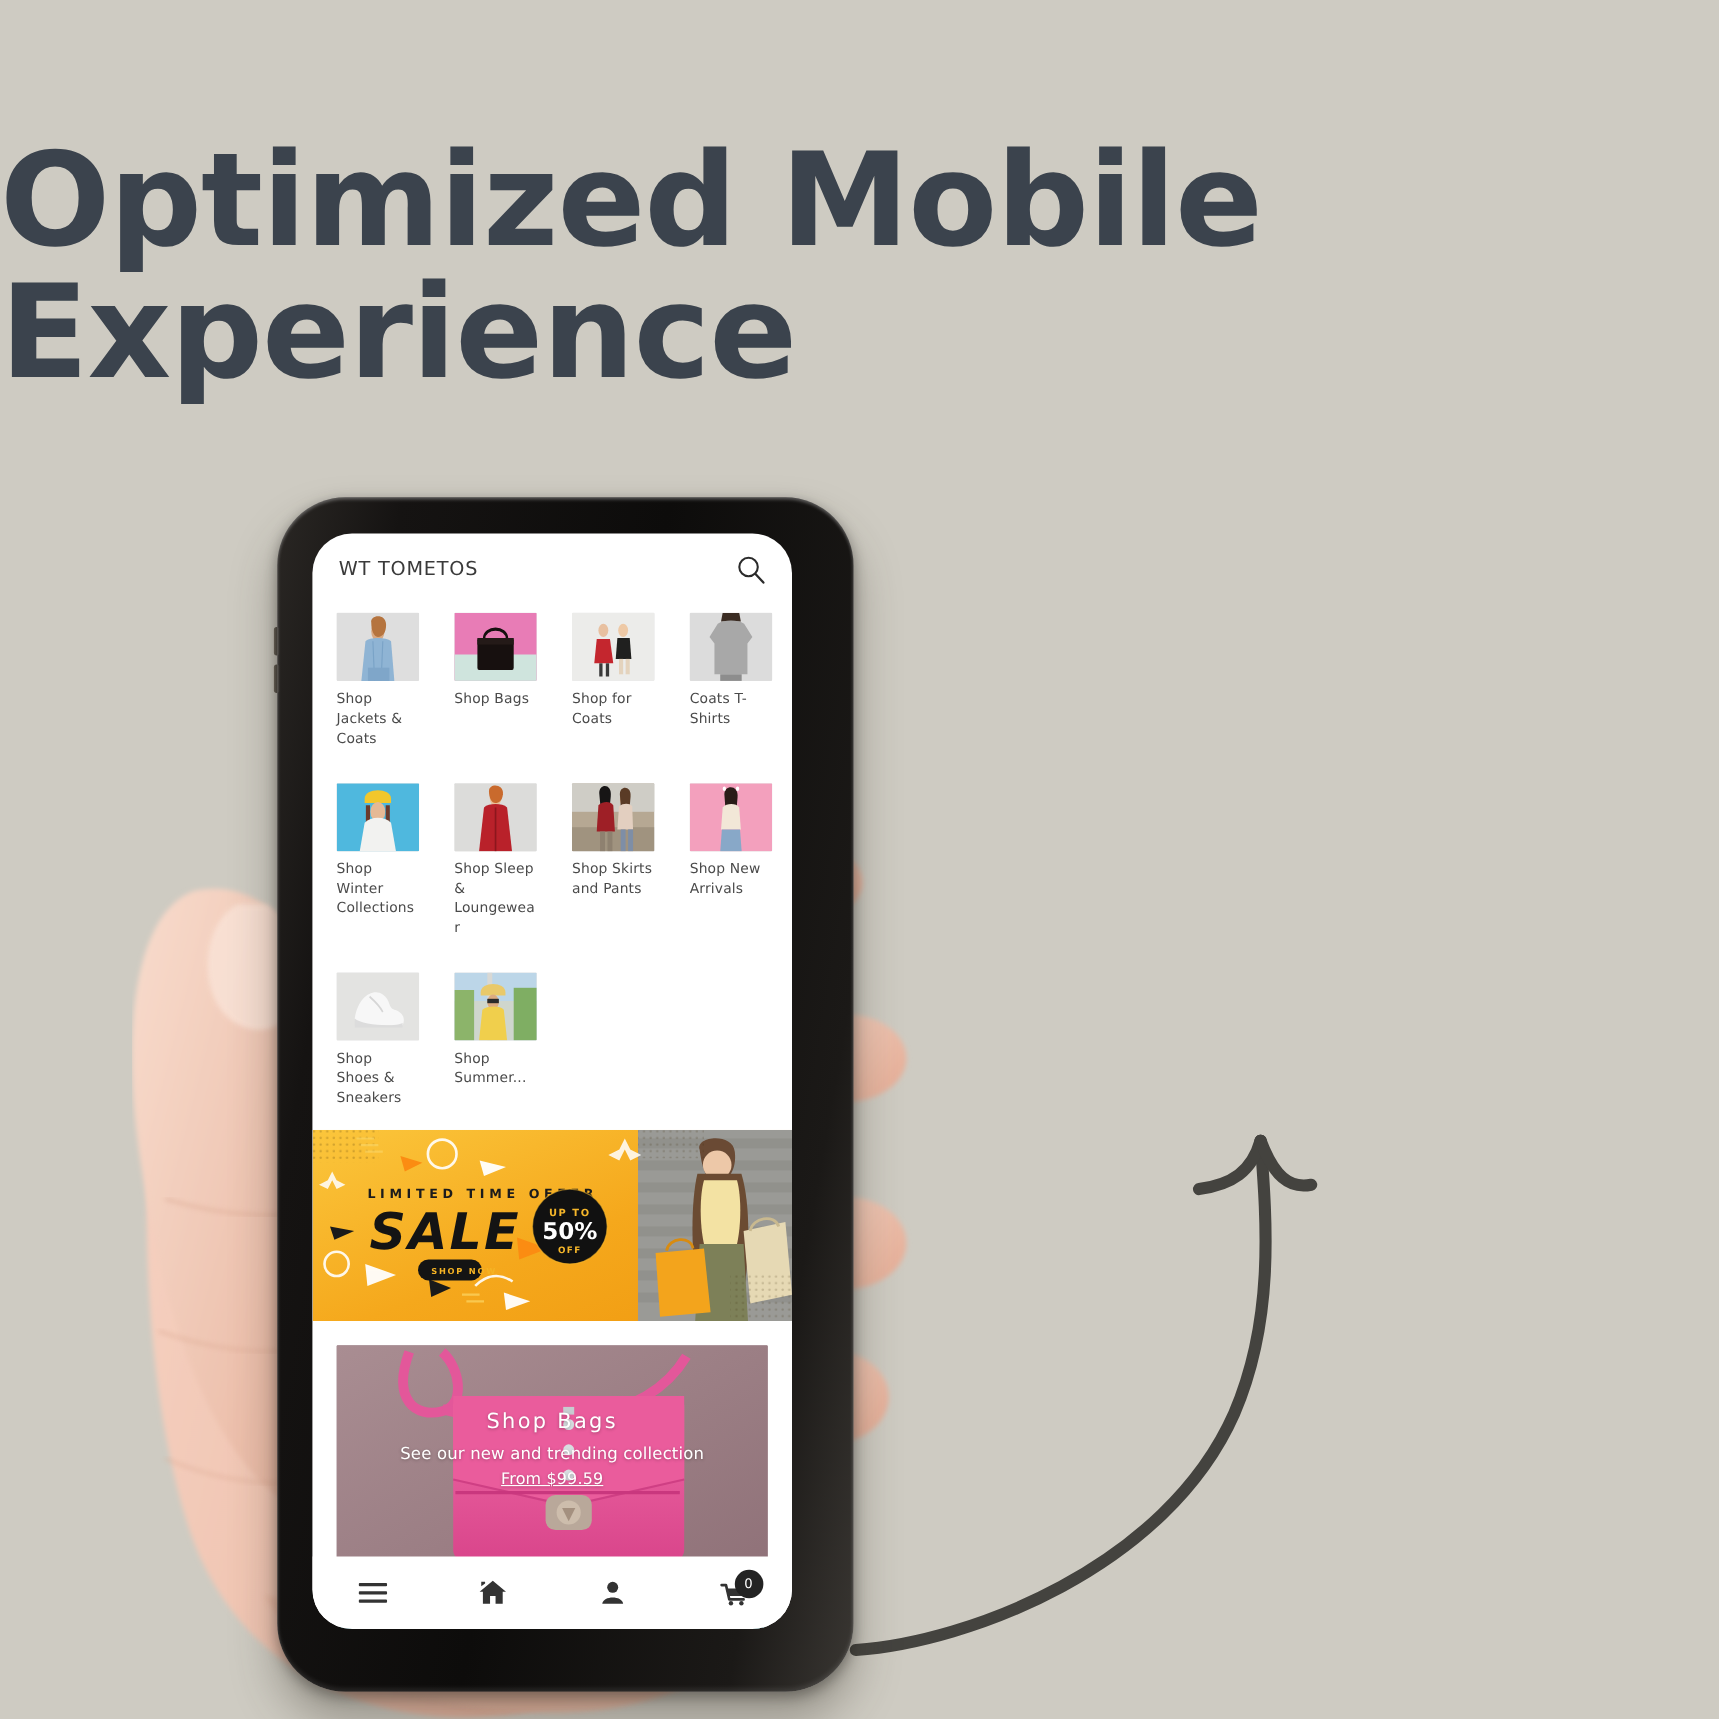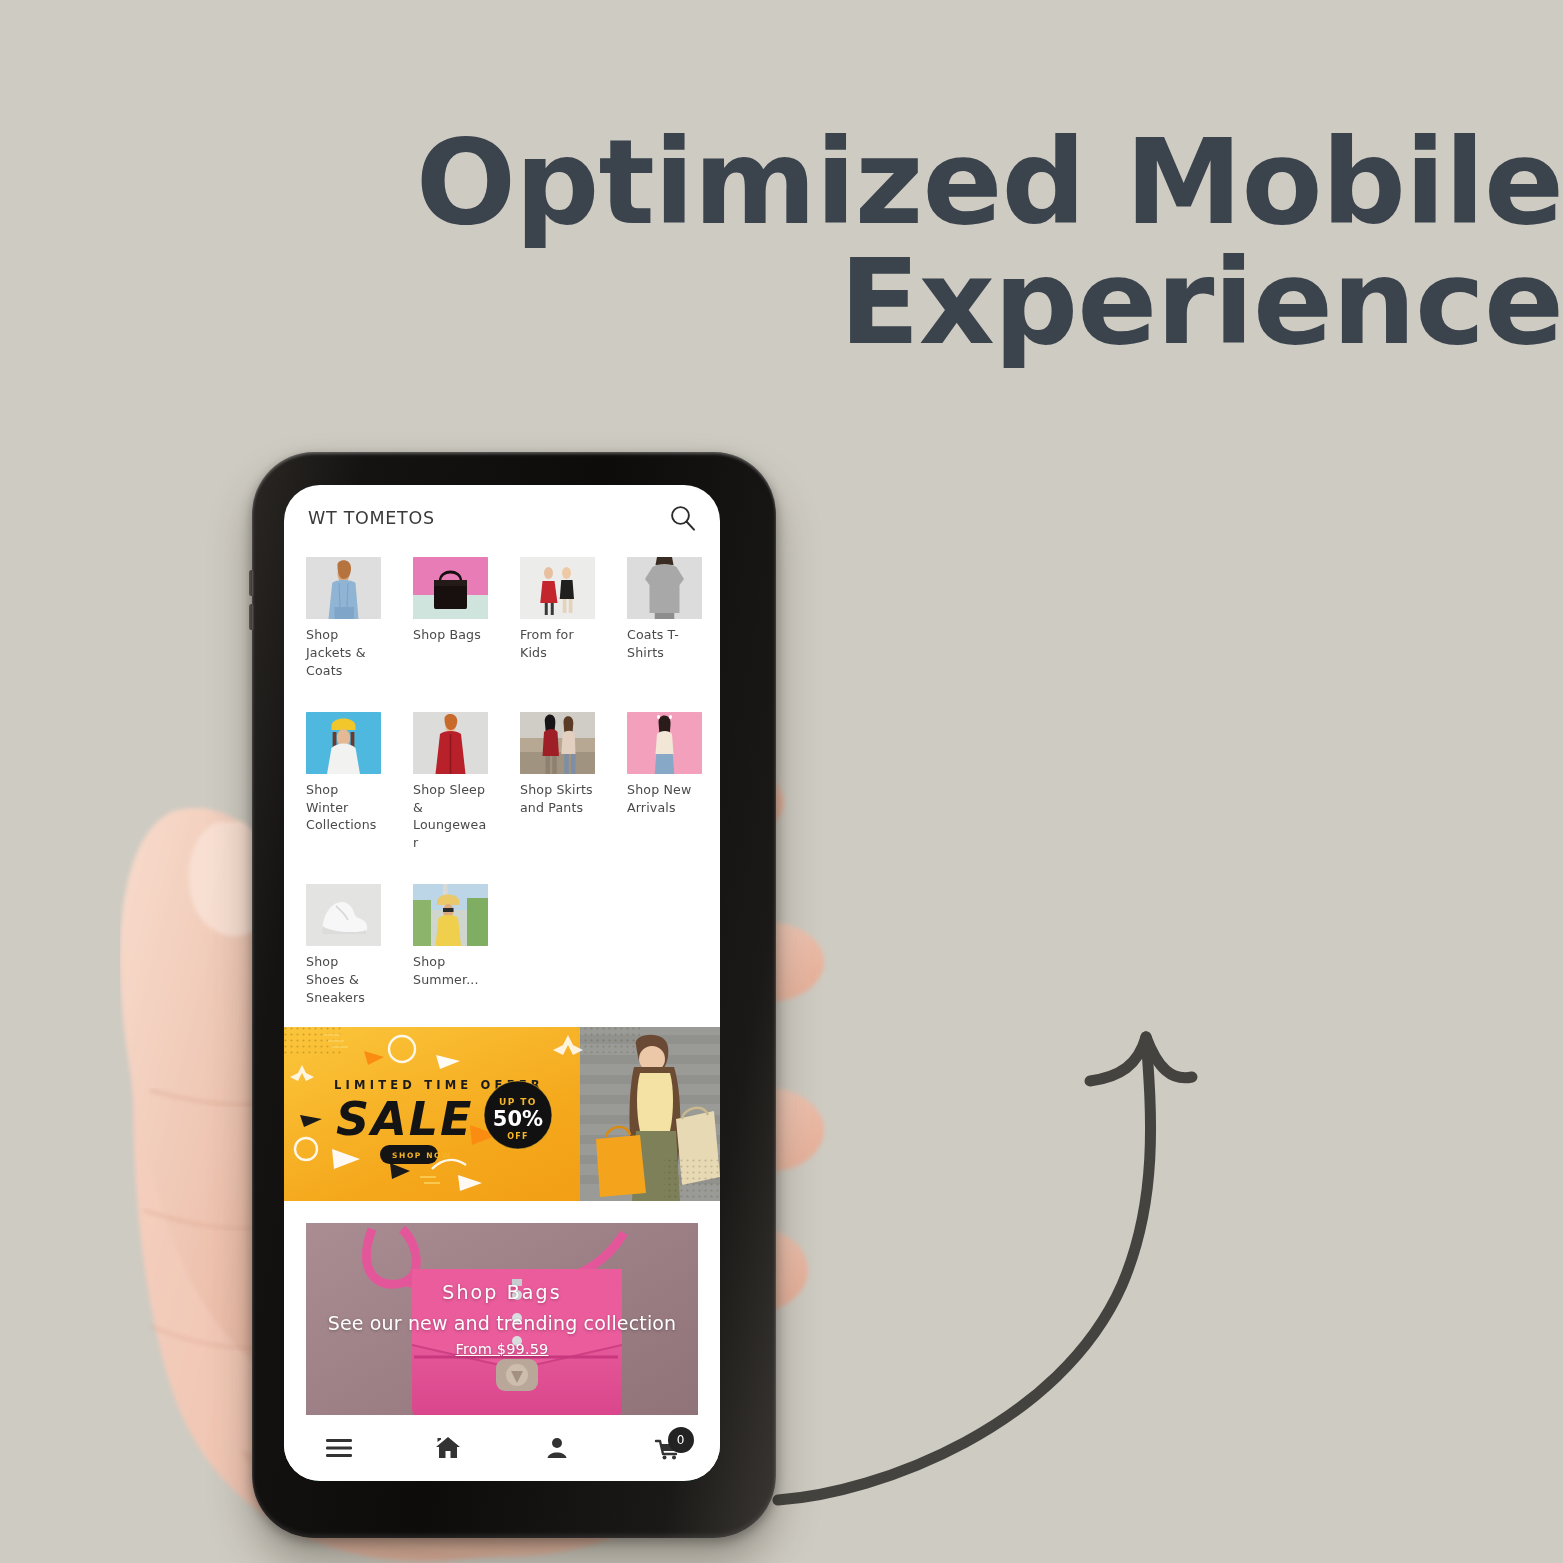--- a/index.html
+++ b/index.html
@@ -8,21 +8,21 @@
     background:#cecbc2;
     font-family:"Liberation Sans", sans-serif;
     overflow:hidden;
     position:relative;
   }
   .stage{position:absolute;inset:0;}
 
   
   .headline{
     position:absolute;left:0;top:122px;width:1563px;
-    text-align:right;
+    text-align:left;
     color:#3b434d;
     font-family:"DejaVu Sans", sans-serif;
     font-weight:700;
     font-size:118px;
     line-height:1.02;
     letter-spacing:-1px;
   }
   .headline .ln{display:block;}
 
   
@@ -113,21 +113,21 @@
     position:relative;width:100%;height:230px;overflow:hidden;border-radius:1px;
     background:#9c8188;
   }
   .promo svg.bg{position:absolute;inset:0;width:100%;height:100%;}
   .promo-text{
     position:absolute;left:0;right:0;top:58px;text-align:center;color:#ffffff;
     text-shadow:0 1px 3px rgba(0,0,0,.30);
     font-family:"DejaVu Sans", sans-serif;
   }
   .promo-title{font-size:19px;letter-spacing:2.1px;margin-bottom:9px;font-weight:400;}
-  .promo-sub{font-size:19px;letter-spacing:.15px;margin-bottom:7px;}
+  .promo-sub{font-size:15px;letter-spacing:.15px;margin-bottom:7px;}
   .promo-price{font-size:14.5px;letter-spacing:.15px;text-decoration:underline;}
 
   
   .teal-strip-wrap{padding:26px 22px 0 22px;}
   .teal-strip{width:100%;height:22px;background:#1d6169;}
 
   
   .bottom-nav{
     position:absolute;left:0;right:0;bottom:0;height:66px;background:#ffffff;
     display:flex;align-items:center;
@@ -245,21 +245,21 @@
               <circle cx="38" cy="16" r="6" fill="#e8c0a0"></circle>
               <path d="M30 24 L46 24 L50 46 L27 46 Z" fill="#c4262e"></path>
               <rect x="33" y="46" width="4" height="12" fill="#3a3a3a"></rect>
               <rect x="41" y="46" width="4" height="12" fill="#3a3a3a"></rect>
               <circle cx="62" cy="16" r="6" fill="#eec9a6"></circle>
               <path d="M55 23 L70 23 L72 42 L53 42 Z" fill="#20201f"></path>
               <rect x="57" y="42" width="5" height="14" fill="#e4d3bd"></rect>
               <rect x="65" y="42" width="5" height="14" fill="#e4d3bd"></rect>
             </svg>
           </div>
-          <div class="cat-label">From for Kids</div>
+          <div class="cat-label">Shop for Coats</div>
         </div>
 
         <div class="cat">
           <div class="cat-thumb">
             <svg viewBox="0 0 100 62" preserveAspectRatio="none">
               <rect width="100" height="62" fill="#dcdcdc"></rect>
               <path d="M40 0 L60 0 L62 8 L38 8 Z" fill="#3b2c23"></path>
               <path d="M34 10 C42 6 58 6 66 10 L76 22 L70 28 L70 56 L30 56 L30 28 L24 22 Z" fill="#a8a8a8"></path>
               <rect x="37" y="56" width="26" height="6" fill="#8d8d8d"></rect>
             </svg>

